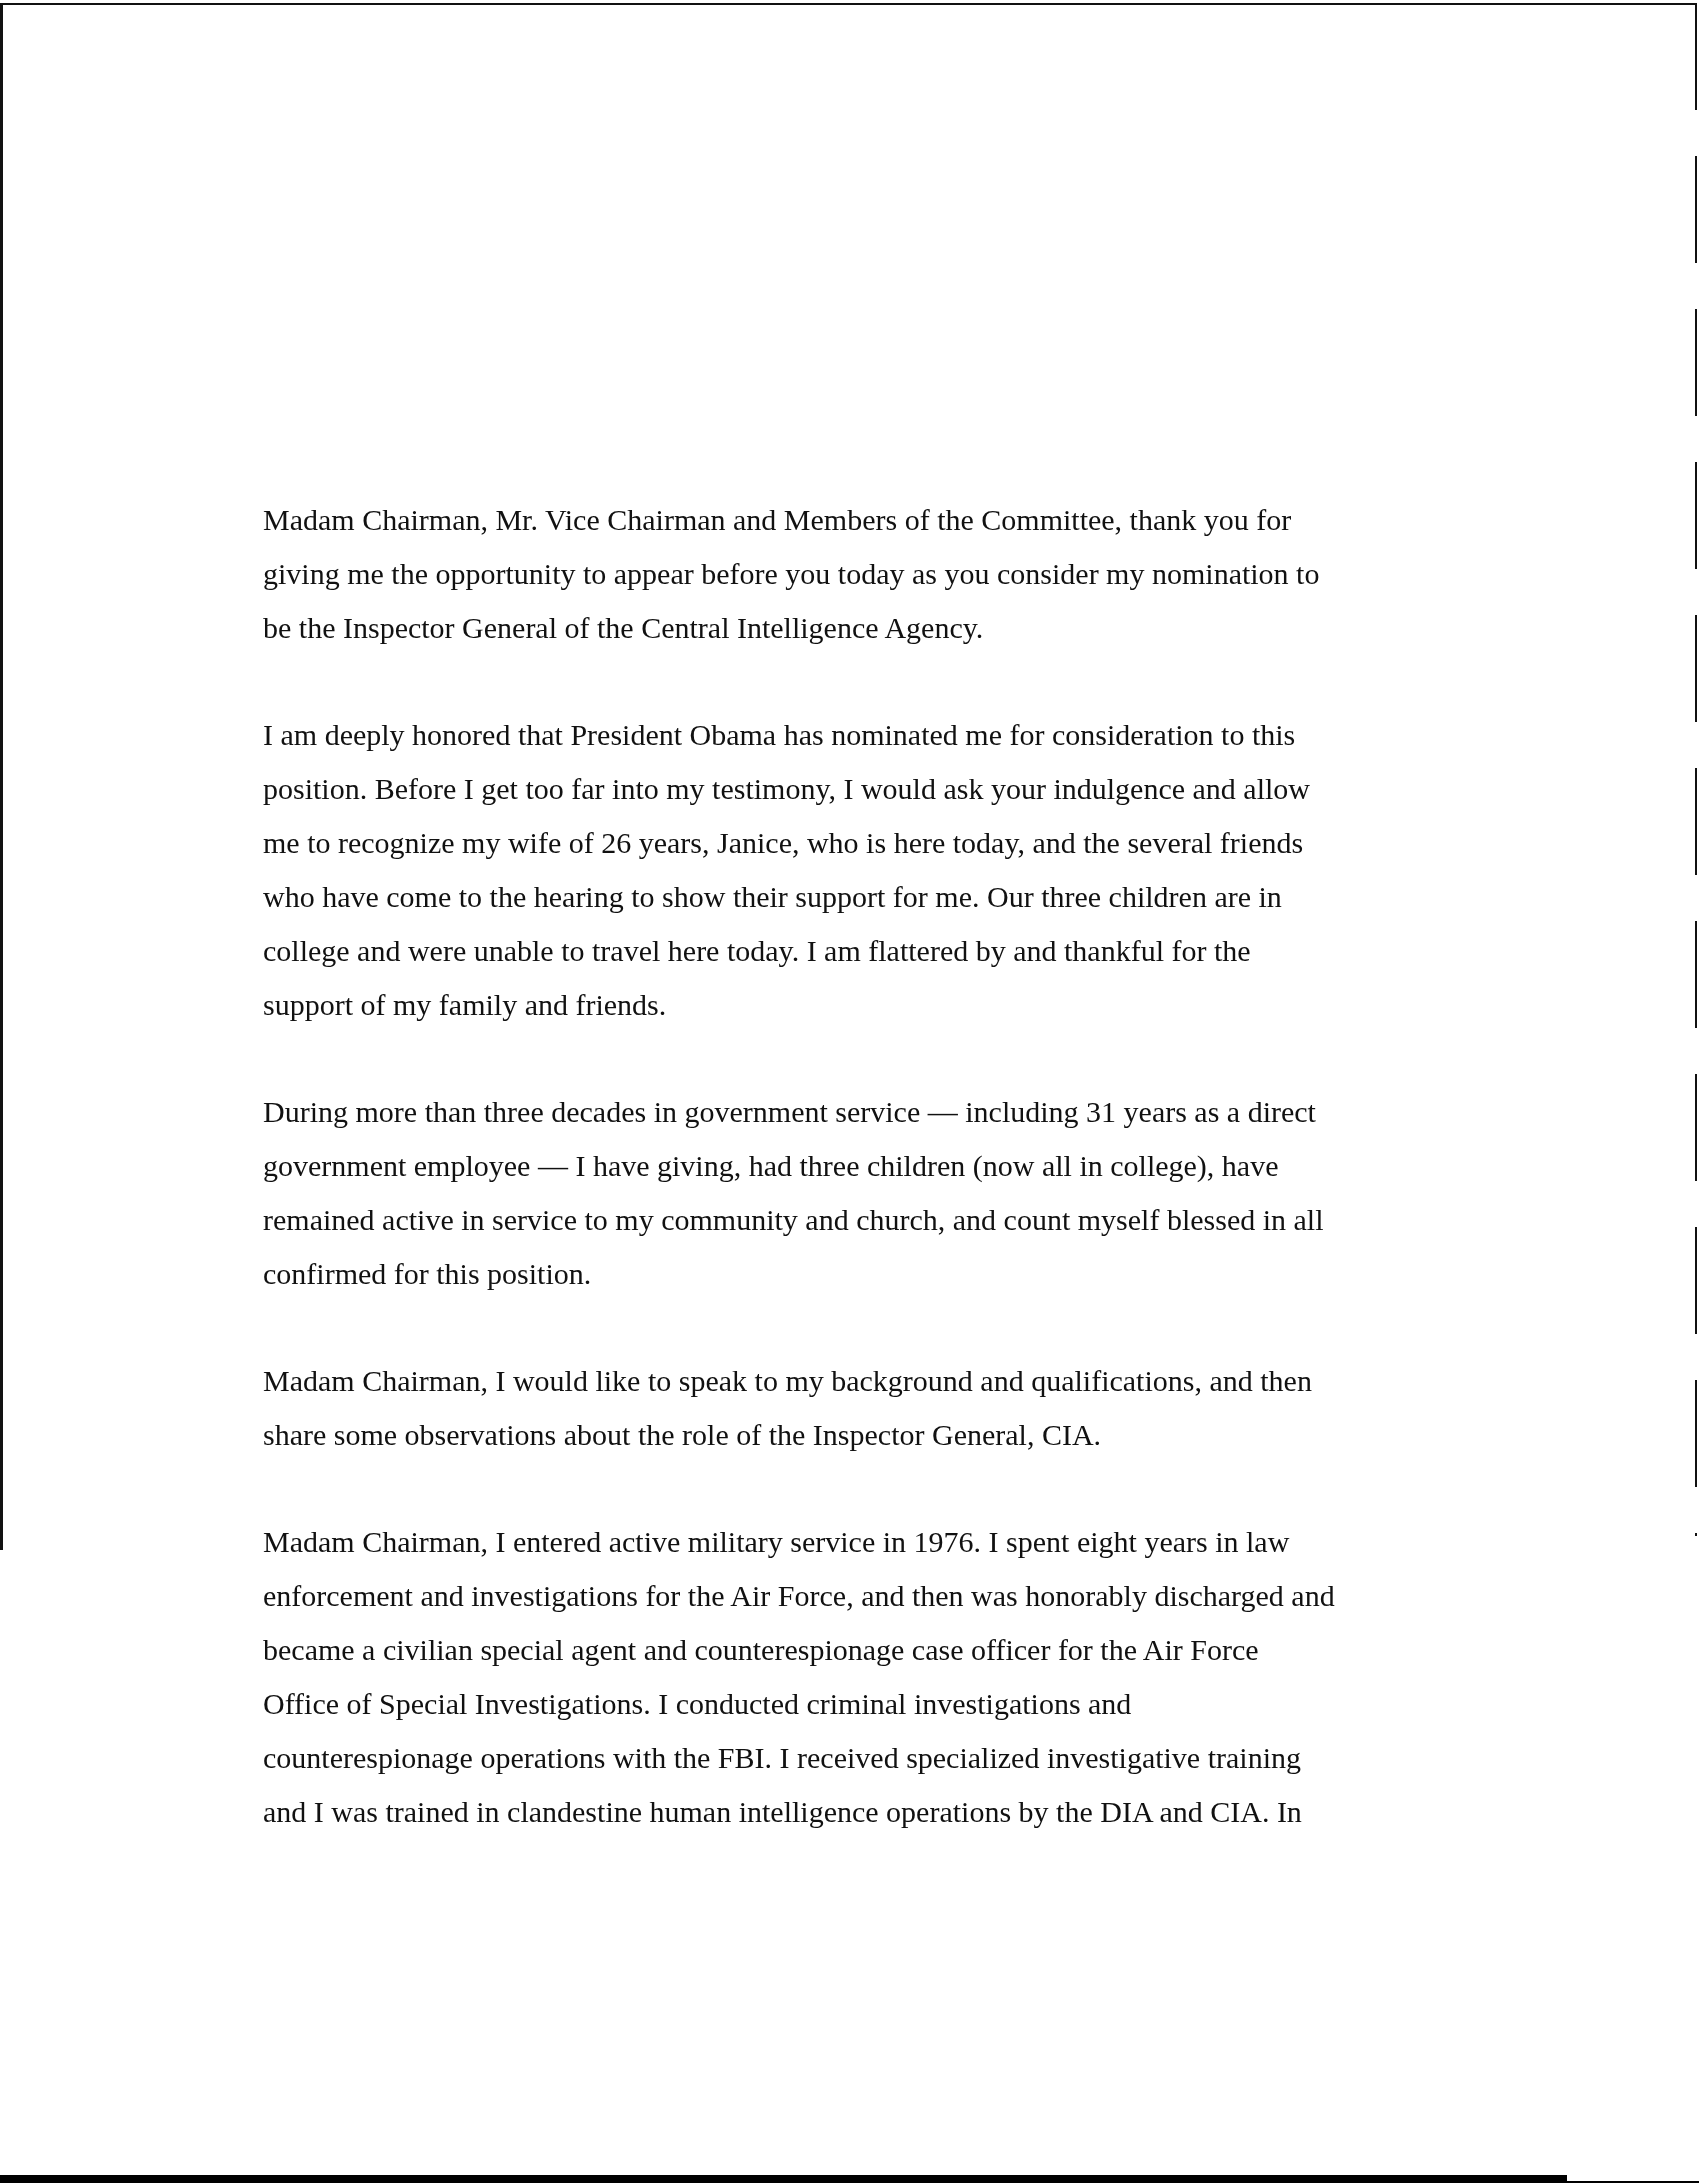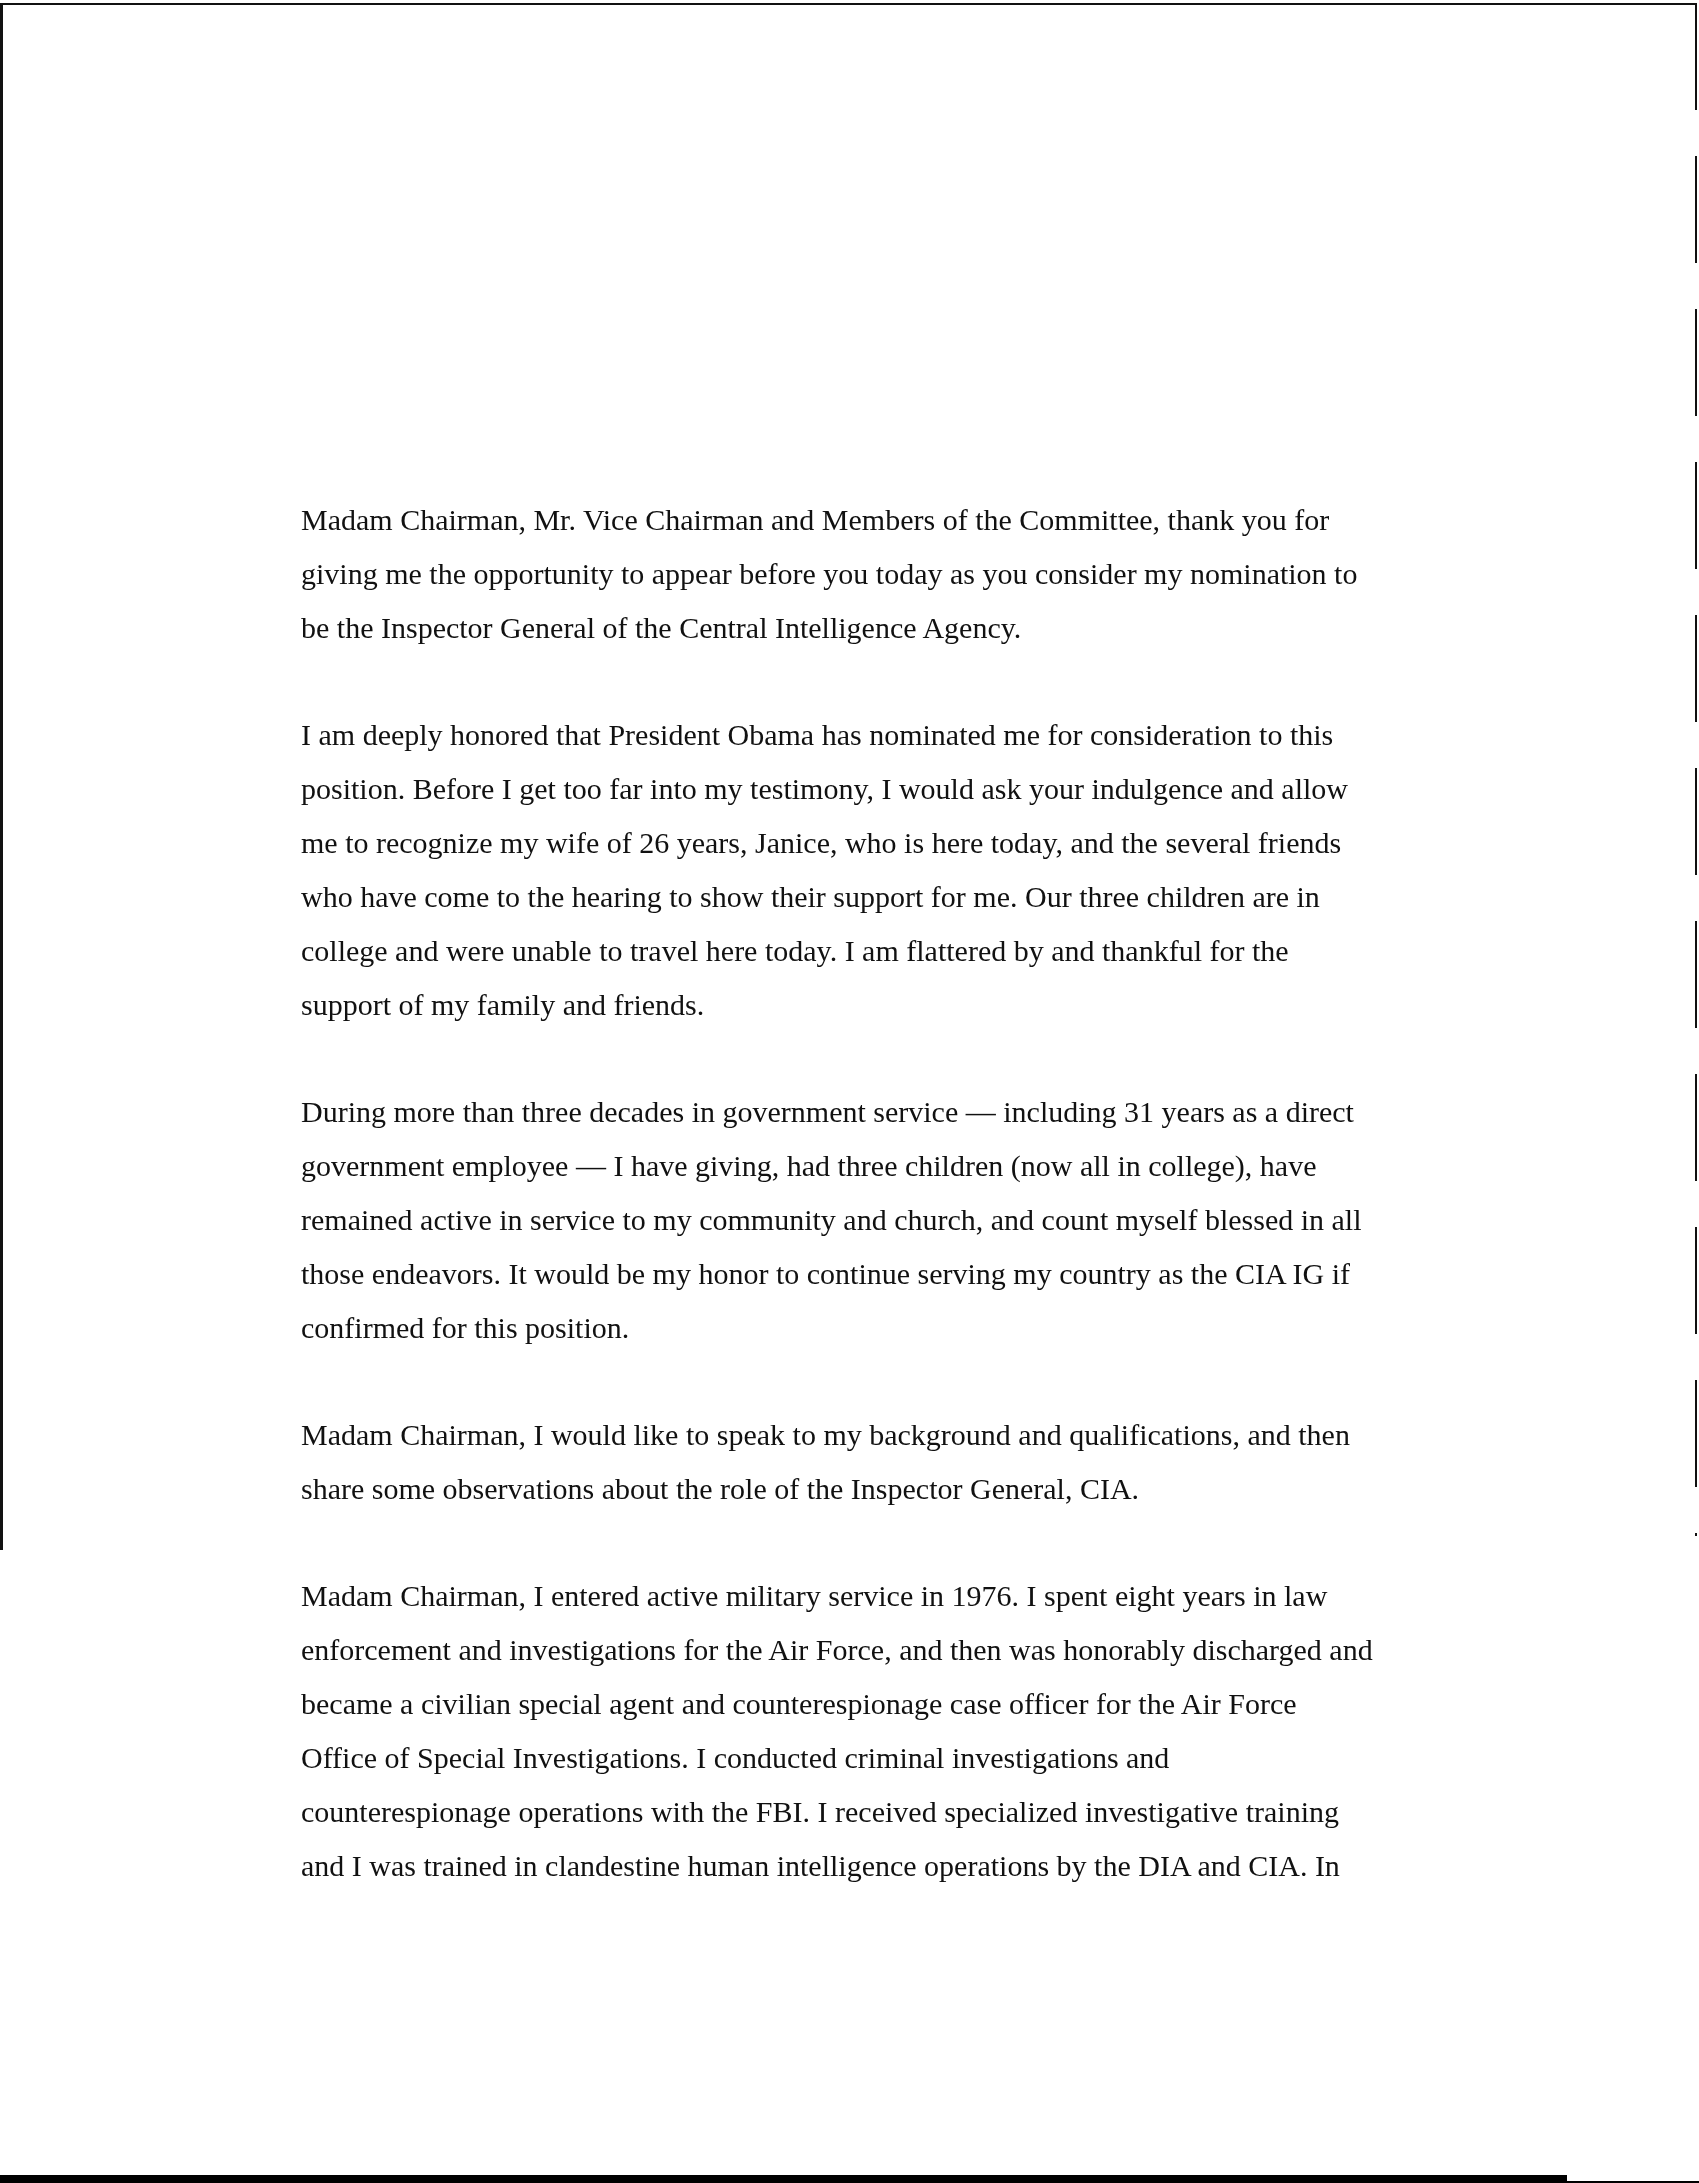--- a/index.html
+++ b/index.html
@@ -23,21 +23,21 @@
     font-weight: bold; font-size: 31px; color: #111;
   }
   .title-line { height: 53px; line-height: 53px; white-space: nowrap; }
 
   .body-text {
     position: absolute; left: 263px; top: 493px; width: 1167px;
     font-family: "Liberation Serif", "DejaVu Serif", serif;
     font-size: 30px; color: #111;
   }
   .para { margin: 0 0 53px 0; }
-  .line { height: 54px; line-height: 54px; white-space: nowrap; margin-left: 38px; }
+  .line { height: 54px; line-height: 54px; white-space: nowrap; }
 </style>
 </head>
 <body>
 
 <div class="page">
   <div class="border-top"></div>
   <div class="border-left"></div>
   <div class="border-right"></div>
   <div class="border-bottom"></div>
   <div class="border-bottom-right"></div>
@@ -54,21 +54,20 @@
       <div class="line">position.  Before I get too far into my testimony, I would ask your indulgence and allow</div>
       <div class="line">me to recognize my wife of 26 years, Janice, who is here today, and the several friends</div>
       <div class="line">who have come to the hearing to show their support for me.  Our three children are in</div>
       <div class="line">college and were unable to travel here today. I am flattered by and thankful for the</div>
       <div class="line">support of my family and friends.</div>
     </div>
     <div class="para">
       <div class="line">During more than three decades in government service — including 31 years as a direct</div>
       <div class="line">government employee — I have giving, had three children (now all in college), have</div>
       <div class="line">remained active in service to my community and church, and count myself blessed in all</div>
-      <div class="line">those endeavors.  It would be my honor to continue serving my country as the CIA IG if</div>
       <div class="line">confirmed for this position.</div>
     </div>
     <div class="para">
       <div class="line">Madam Chairman, I would like to speak to my background and qualifications, and then</div>
       <div class="line">share some observations about the role of the Inspector General, CIA.</div>
     </div>
     <div class="para">
       <div class="line">Madam Chairman, I entered active military service in 1976. I spent eight years in law</div>
       <div class="line">enforcement and investigations for the Air Force, and then was honorably discharged and</div>
       <div class="line">became a civilian special agent and counterespionage case officer for the Air Force</div>

